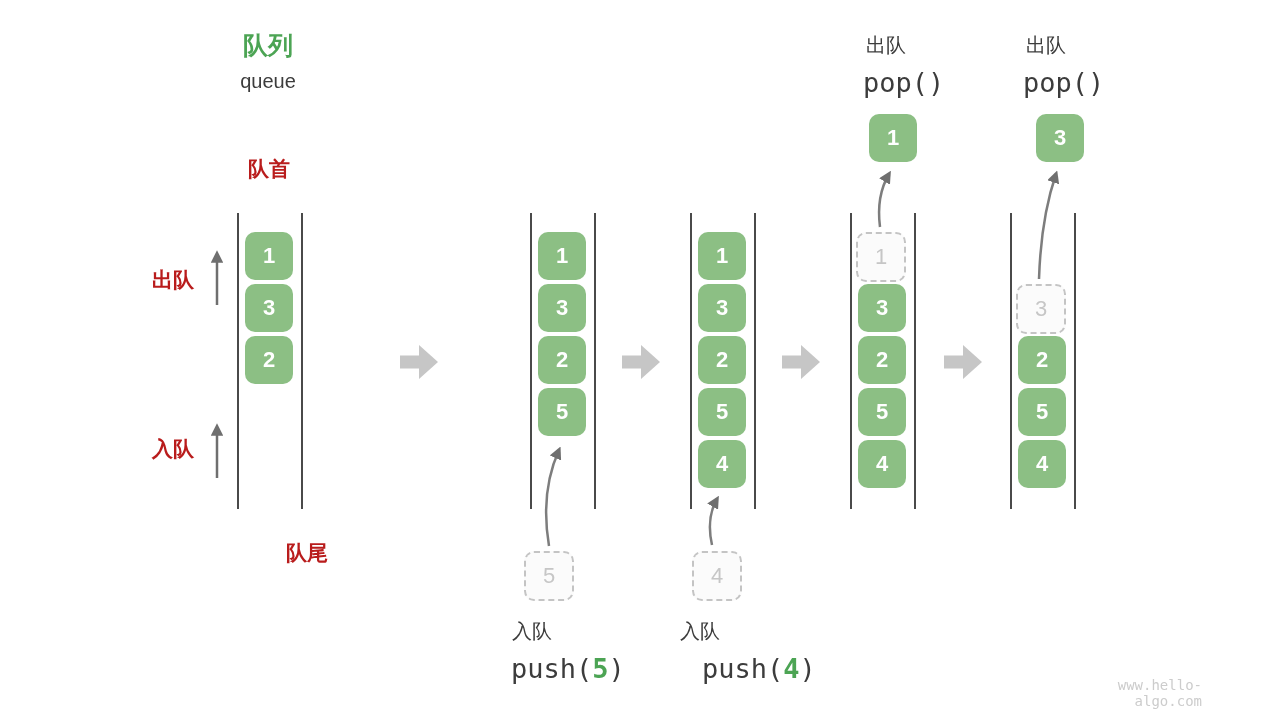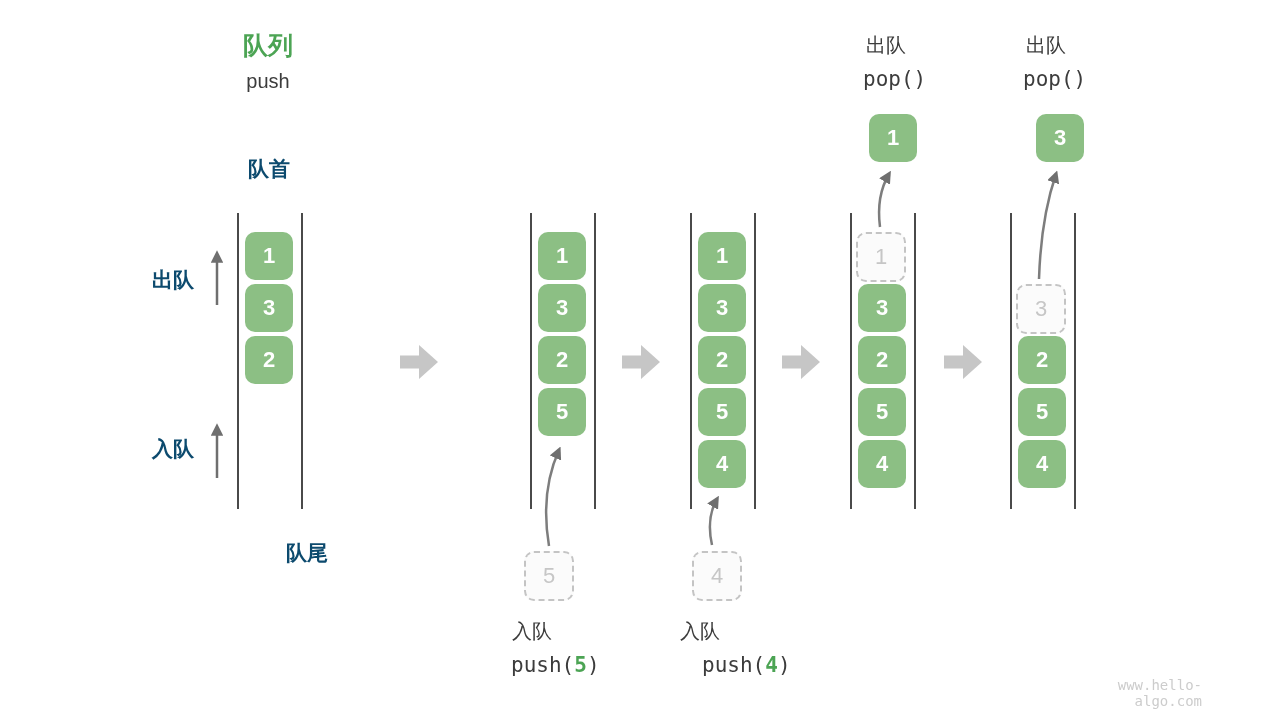--- a/index.html
+++ b/index.html
@@ -2,23 +2,23 @@
 <html><head>
 <meta charset="utf-8">
 <style>
   html,body{margin:0;padding:0;background:#fff;}
   .canvas{position:relative;width:1202px;height:720px;background:#ffffff;overflow:hidden;
           font-family:"Liberation Sans","DejaVu Sans",sans-serif;color:#3c3c3c;}
   .abs{position:absolute;}
   .ctr{transform:translateX(-50%);}
   .title-zh{font-size:25px;font-weight:bold;color:#4ca454;}
   .title-en{font-size:20px;color:#3c3c3c;}
-  .lbl-bold{font-size:21px;font-weight:bold;color:#0c4a6e;}
+  .lbl-bold{font-size:21px;font-weight:bold;color:#b91c1c;}
   .lbl-op{font-size:20px;color:#3c3c3c;}
-  .mono{font-family:"DejaVu Sans Mono","Liberation Mono",monospace;font-size:21px;color:#3c3c3c;}
+  .mono{font-family:"DejaVu Sans Mono","Liberation Mono",monospace;font-size:27px;color:#3c3c3c;}
   .mono .arg{color:#4ca454;font-weight:bold;}
   .queue-col{position:absolute;top:213px;height:296px;width:62px;
              border-left:2px solid #4a4a4a;border-right:2px solid #4a4a4a;}
   .cell{position:absolute;left:6px;width:48px;height:48px;border-radius:10px;
         background:#8cbf84;display:flex;align-items:center;justify-content:center;
         color:#ffffff;font-size:22px;font-weight:bold;}
   .cell.dashed{background:#fbfbfb;border:2px dashed #c4c4c4;color:#c6c6c6;font-weight:normal;
                left:4px;width:46px;height:46px;}
   .ghost{position:absolute;width:46px;height:46px;border-radius:10px;background:#fbfbfb;
          border:2px dashed #c4c4c4;display:flex;align-items:center;justify-content:center;
@@ -28,21 +28,21 @@
   .slot0{top:19px;} .slot1{top:71px;} .slot2{top:123px;} .slot3{top:175px;} .slot4{top:227px;}
   .arrow-layer{position:absolute;left:0;top:0;width:1280px;height:720px;pointer-events:none;}
   .watermark{font-family:"DejaVu Sans Mono","Liberation Mono",monospace;font-size:14px;color:#cccccc;text-align:right;}
 </style>
 </head>
 <body>
 
 <div class="canvas">
 
   <div class="abs ctr title-zh" style="left:268px;top:29px;">队列</div>
-  <div class="abs ctr title-en" style="left:268px;top:70px;">push</div>
+  <div class="abs ctr title-en" style="left:268px;top:70px;">queue</div>
 
   <div class="abs ctr lbl-bold" style="left:269px;top:155px;">队首</div>
   <div class="abs ctr lbl-bold" style="left:267px;top:539px;margin-left:40px;">队尾</div>
 
   <div class="abs lbl-bold" style="left:152px;top:266px;">出队</div>
   <div class="abs lbl-bold" style="left:152px;top:435px;">入队</div>
 
   <div class="queue-col" style="left:237px;">
     <div class="cell slot0">1</div>
     <div class="cell slot1">3</div>

